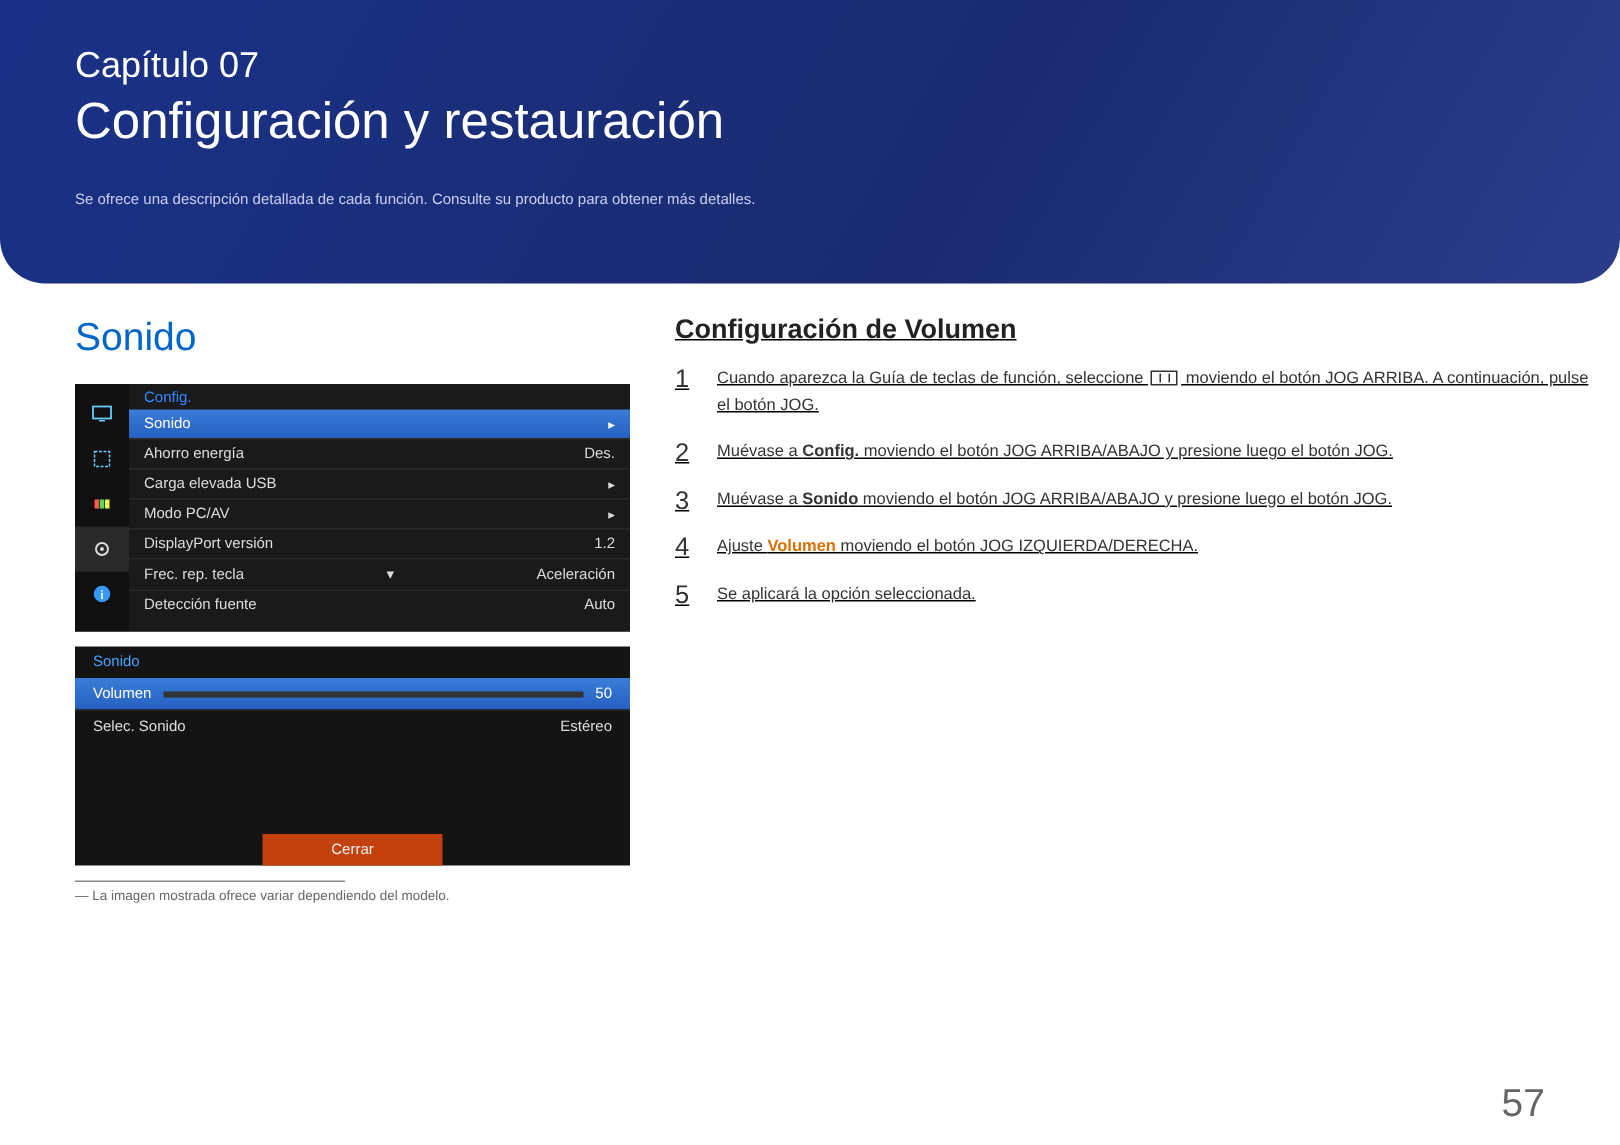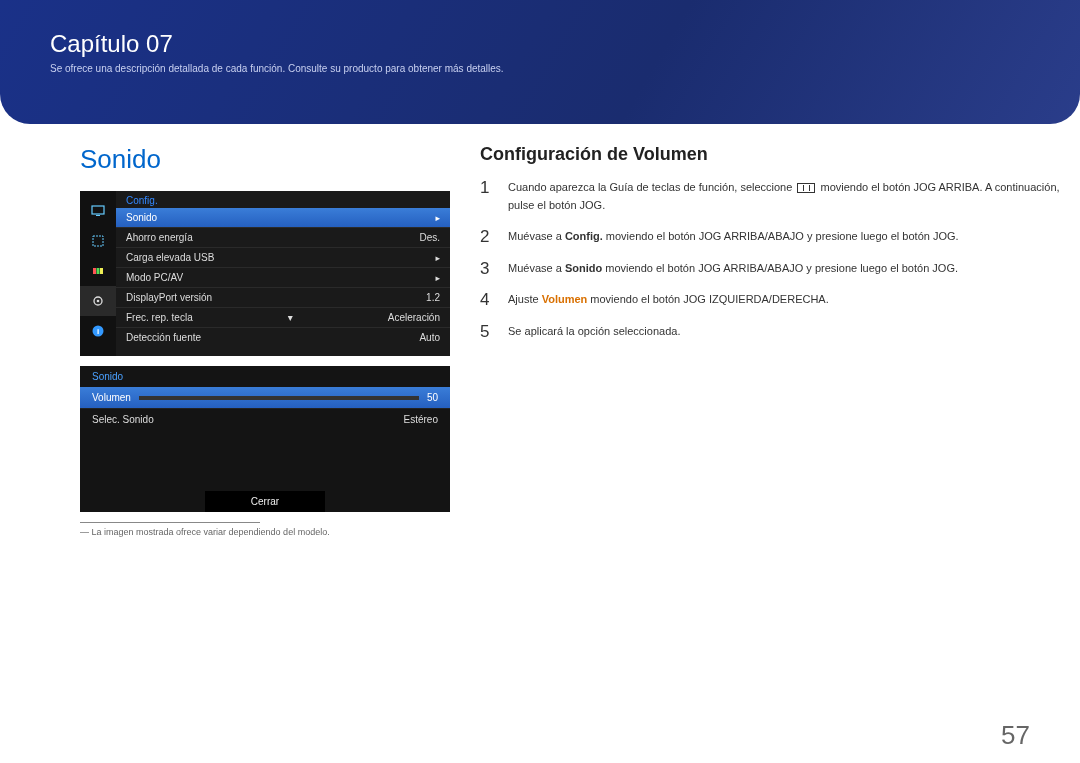--- a/index.html
+++ b/index.html
@@ -24,27 +24,26 @@
     font-weight: normal;
     margin-bottom: 4px;
   }
   .title {
     font-size: 34px;
     font-weight: normal;
   }
   .subtitle {
     font-size: 10px;
     color: #c8d0f0;
-    margin-top: 5px;
+    margin-top: 27px;
   }
   .content {
     display: flex;
     padding: 20px 20px 10px 50px;
     gap: 30px;
-    margin-left: 30px;
   }
   .left-col {
     width: 370px;
     flex-shrink: 0;
   }
   .section-title {
     color: #0066cc;
     font-size: 26px;
     margin-bottom: 16px;
     font-weight: normal;
@@ -129,40 +128,41 @@
   .slider {
     flex: 1;
     height: 4px;
     background: #333;
     margin: 0 8px;
     position: relative;
   }
   .slider-fill { height: 4px; background: #888; width: 50%; }
   .osd-sub-blank { height: 55px; }
   .osd-close {
-    background: #000000;
+    background: #c2410c;
     color: #eee;
     text-align: center;
     font-size: 10px;
     padding: 5px 0;
     width: 120px;
     margin: 6px auto 8px auto;
   }
   .footnote-bar {
     border-top: 1px solid #888;
     width: 180px;
     margin-top: 10px;
   }
   .footnote {
     font-size: 9px;
     color: #666;
     padding-top: 4px;
   }
   .right-col {
     flex: 1;
+    text-decoration: underline;
   }
   .right-title {
     font-size: 18px;
     font-weight: bold;
     color: #222;
     margin-bottom: 14px;
   }
   .steps { }
   .step {
     display: flex;
@@ -208,20 +208,21 @@
     right: 50px;
     font-size: 26px;
     color: #666;
   }
 </style>
 </head>
 <body>
 
 <div class="header">
   <div class="chapter">Capítulo 07</div>
+  <div class="title">Configuración y restauración</div>
   <div class="subtitle">Se ofrece una descripción detallada de cada función. Consulte su producto para obtener más detalles.</div>
 </div>
 
 <div class="content">
   <div class="left-col">
     <div class="section-title">Sonido</div>
 
     <div class="osd-menu">
       <div class="osd-top">
         <div class="osd-icons">

